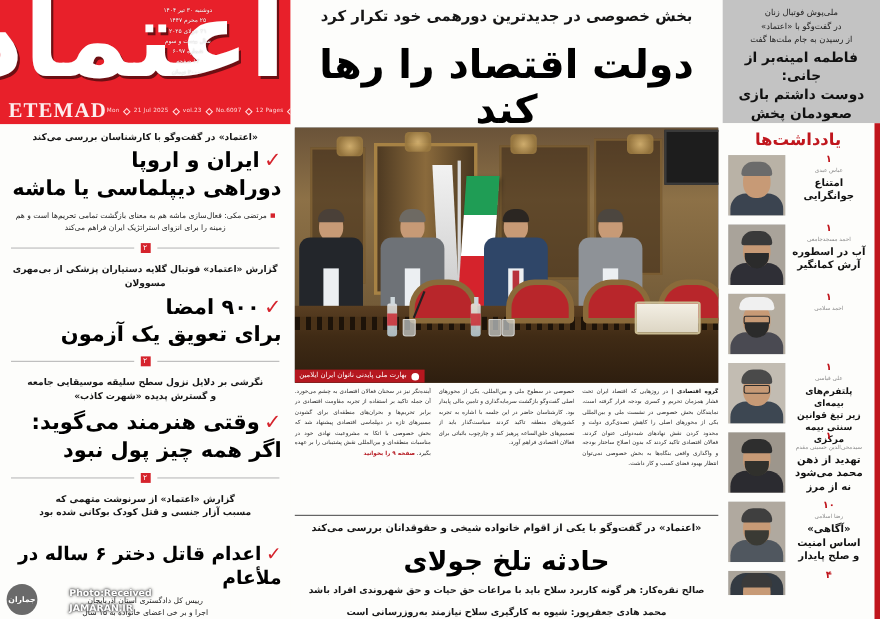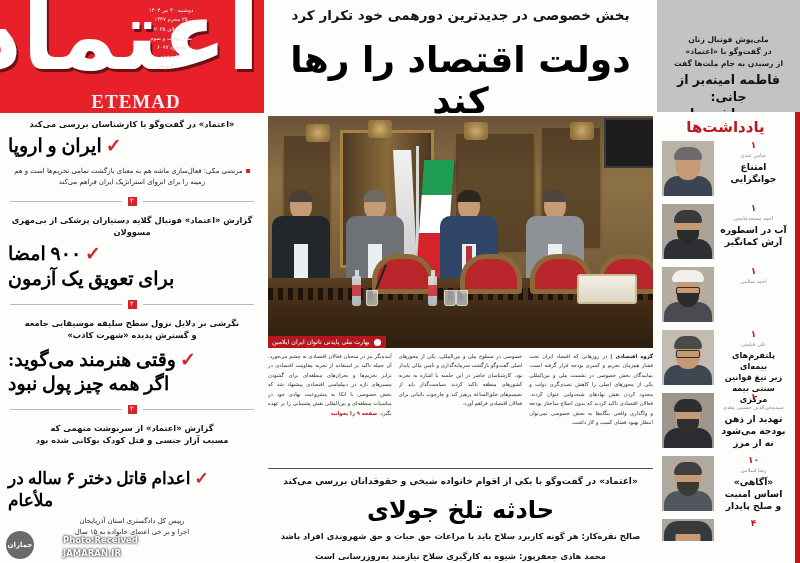--- a/index.html
+++ b/index.html
@@ -26,21 +26,21 @@
     text-shadow:2px 3px 0 #6d0f13;
     white-space:nowrap;
   }
   .mast-dates{
     position:absolute;right:56px;top:6px;width:74px;
     text-align:center;color:#fff;font-size:5.4px;line-height:1.72;
     text-shadow:0 0 1px rgba(0,0,0,.35);
   }
   .mast-bottom{
     position:absolute;left:0;bottom:2px;width:264px;height:20px;
-    display:flex;align-items:center;direction:ltr;flex-direction:column;
+    display:flex;align-items:center;direction:ltr;
   }
   .mast-etemad{
     font-family:"Liberation Serif","DejaVu Serif",serif;
     font-size:19px;font-weight:bold;color:#fff;letter-spacing:1px;
     margin-left:8px;opacity:.92;
   }
   .mast-meta{
     display:flex;align-items:center;gap:4px;
     font-size:5.2px;color:#ffd9da;letter-spacing:.2px;white-space:nowrap;
   }
@@ -59,30 +59,30 @@
     font-size:36px;font-weight:bold;text-align:center;color:#000;
     line-height:1.15;margin-top:14px;letter-spacing:-0.5px;
   }
 
   
   .top-right{
     position:absolute;right:0;top:0;width:143px;height:112px;
     background:#c3c3c3;box-sizing:border-box;padding:6px 7px 4px;
     overflow:hidden;
   }
-  .tr-kicker{font-size:7.6px;line-height:1.55;text-align:center;color:#1c1c1c;font-weight:bold;margin-top:28px;}
+  .tr-kicker{font-size:7.6px;line-height:1.55;text-align:center;color:#1c1c1c;font-weight:normal;}
   .tr-head{font-size:12.5px;line-height:1.35;text-align:center;color:#111;font-weight:bold;margin-top:3px;}
 
   
   .left-col{
     position:absolute;left:0;top:113px;width:264px;height:450px;
     box-sizing:border-box;padding:5px 8px 12px;background:#fdfdfb;
   }
   .lc-kicker{font-size:8.3px;font-weight:bold;text-align:center;line-height:1.5;color:#161616;}
-  .lc-head{font-size:19px;font-weight:bold;text-align:left;line-height:1.3;color:#000;margin-top:4px;font-family:Liberation Serif, serif;}
+  .lc-head{font-size:19px;font-weight:bold;text-align:right;line-height:1.3;color:#000;margin-top:4px;}
   .lc-head .chk{color:#d5232c;font-weight:bold;margin-left:4px;}
   .lc-bullets{margin-top:7px;font-size:6.9px;line-height:1.62;text-align:center;color:#222;}
   .lc-bullets .b{display:inline-block;width:4px;height:4px;background:#d5232c;margin-left:3px;vertical-align:middle;}
   .lc-sep{display:flex;align-items:center;gap:6px;margin:8px 2px;}
   .lc-sep .ln{flex:1;height:1px;background:#b9b9b9;}
 
   
   .watermark{
     position:absolute;left:6px;bottom:4px;width:250px;height:30px;
     display:flex;align-items:flex-end;gap:5px;direction:ltr;
@@ -223,20 +223,21 @@
 دوست داشتم بازی
 صعودمان پخش می‌شد</div>
   </div>
 
   <div class="left-col">
 
     <div>
       <div class="lc-kicker">«اعتماد» در گفت‌وگو با کارشناسان بررسی می‌کند</div>
       <div class="lc-head">
         <span class="chk">✓</span><span>ایران و اروپا</span>
+        <div>دوراهی دیپلماسی یا ماشه</div>
       </div>
       <div class="lc-bullets">
         <div><span class="b"></span><span>مرتضی مکی: فعال‌سازی ماشه هم به معنای بازگشت تمامی تحریم‌ها است و هم زمینه را برای انزوای استراتژیک ایران فراهم می‌کند</span></div>
       </div>
     </div>
 
     <div class="lc-sep">
         <span class="ln"></span>
         <span class="redsq"></span>
         <span class="ln"></span>
@@ -467,21 +468,21 @@
             <div class="av-hair" style="background:#4a4a4a"></div>
           </div>
       </div>
     </div>
 
     <div class="sb-item">
       <div class="sb-textcol">
         <div class="sb-num">۱</div>
         <div class="sb-author">سیدمحی‌الدین حسینی مقدم</div>
         <div class="sb-head" style="white-space:pre-line">تهدید از ذهن
-بودجه می‌شود
+محمد می‌شود
 نه از مرز</div>
       </div>
       <div class="sb-photo">
         <div class="av">
             <div class="av-bg" style="background:#9d968c"></div>
             <div class="av-body" style="background:#2b2b30"></div>
             <div class="av-head"></div>
             <div class="av-beard" style="background:#30302c"></div>
             <div class="av-hair" style="background:#2e2e2e"></div>
           </div>

